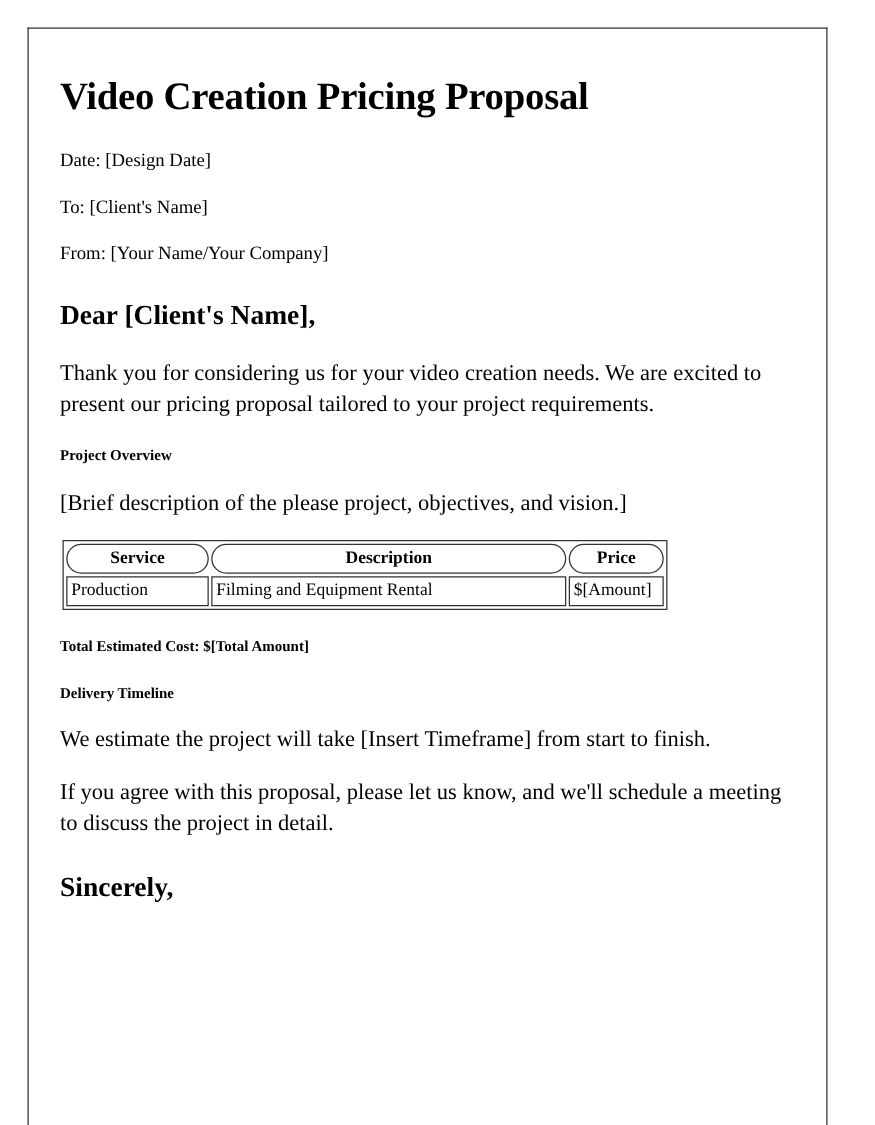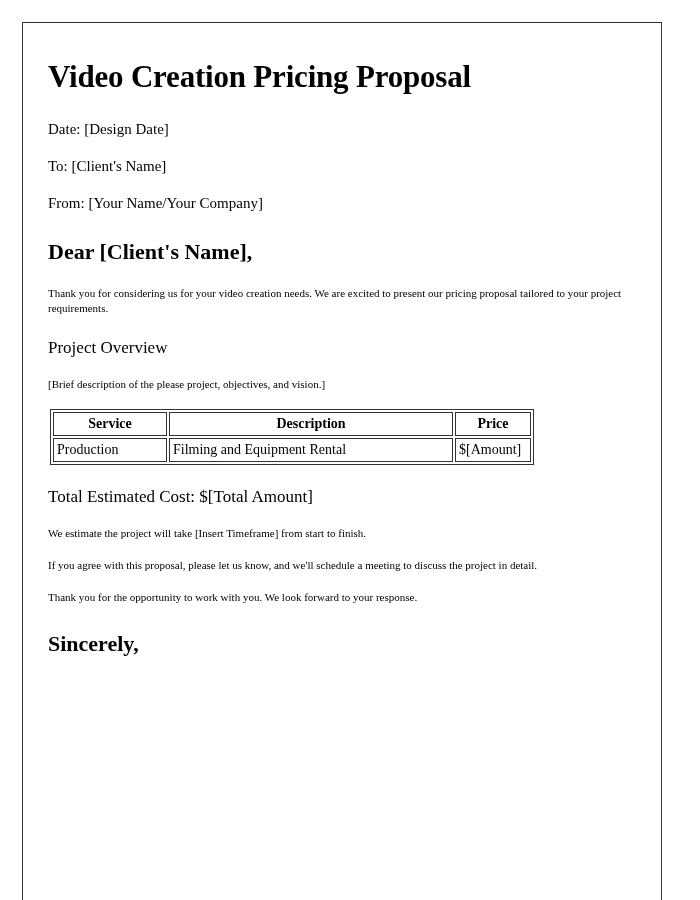--- a/index.html
+++ b/index.html
@@ -43,28 +43,28 @@
   }
 
   .h2 {
     font-size: 22px;
     font-weight: bold;
     line-height: 1.2;
     margin: 26px 0 20px 0;
   }
 
   .h3 {
-    font-size: 17px;
-    font-weight: normal;
+    font-size: 12px;
+    font-weight: bold;
     line-height: 1.2;
     margin: 22px 0 18px 0;
   }
 
   .body-text {
-    font-size: 11px;
+    font-size: 18px;
     line-height: 1.38;
     margin: 0 0 17px 0;
     max-width: 584px;
   }
 
   .pricing-table {
     border-collapse: separate;
     border-spacing: 2px;
     border: 1px solid #333333;
     margin: 0 0 6px 2px;
@@ -76,20 +76,21 @@
     border: 1px solid #333333;
     padding: 1px 3px;
     font-weight: normal;
     text-align: left;
     line-height: 1.45;
     white-space: nowrap;
   }
   .pricing-table th {
     font-weight: bold;
     text-align: center;
+    border-radius: 12px;
   }
   .col-service  { width: 106px; }
   .col-desc     { width: 276px; }
   .col-price    { width: 68px; }
 </style>
 </head>
 <body>
 
 <div id="page">
 
@@ -119,21 +120,21 @@
       <tr>
         <td>Production</td>
         <td>Filming and Equipment Rental</td>
         <td>$[Amount]</td>
       </tr>
     </tbody>
   </table>
 
   <h3 class="h3">Total Estimated Cost: $[Total Amount]</h3>
 
+  <h3 class="h3">Delivery Timeline</h3>
   <p class="body-text">We estimate the project will take [Insert Timeframe] from start to finish.</p>
 
   <p class="body-text">If you agree with this proposal, please let us know, and we'll schedule a meeting to discuss the project in detail.</p>
 
-  <p class="body-text">Thank you for the opportunity to work with you. We look forward to your response.</p>
 
   <h2 class="h2">Sincerely,</h2>
 
 </div>
 
 </body></html>

